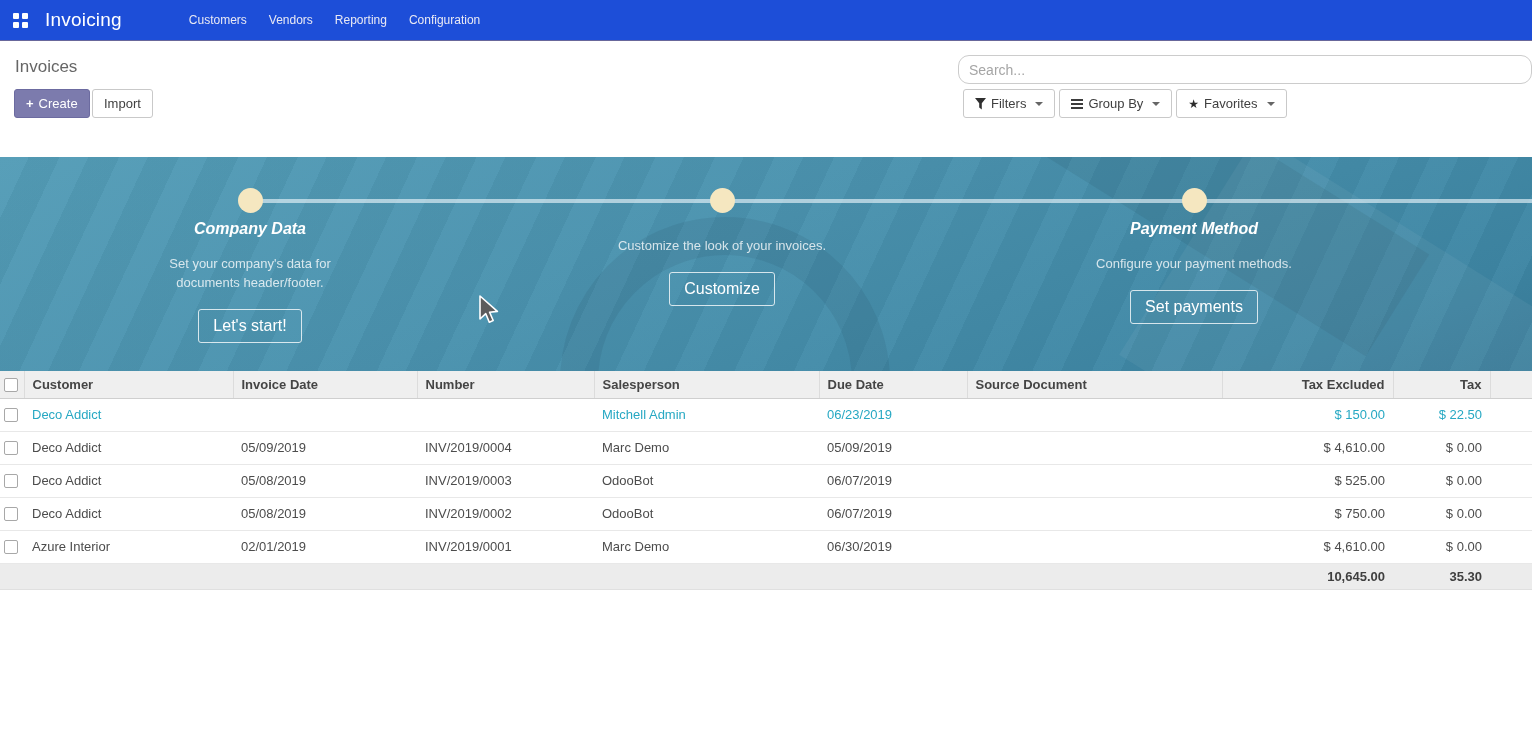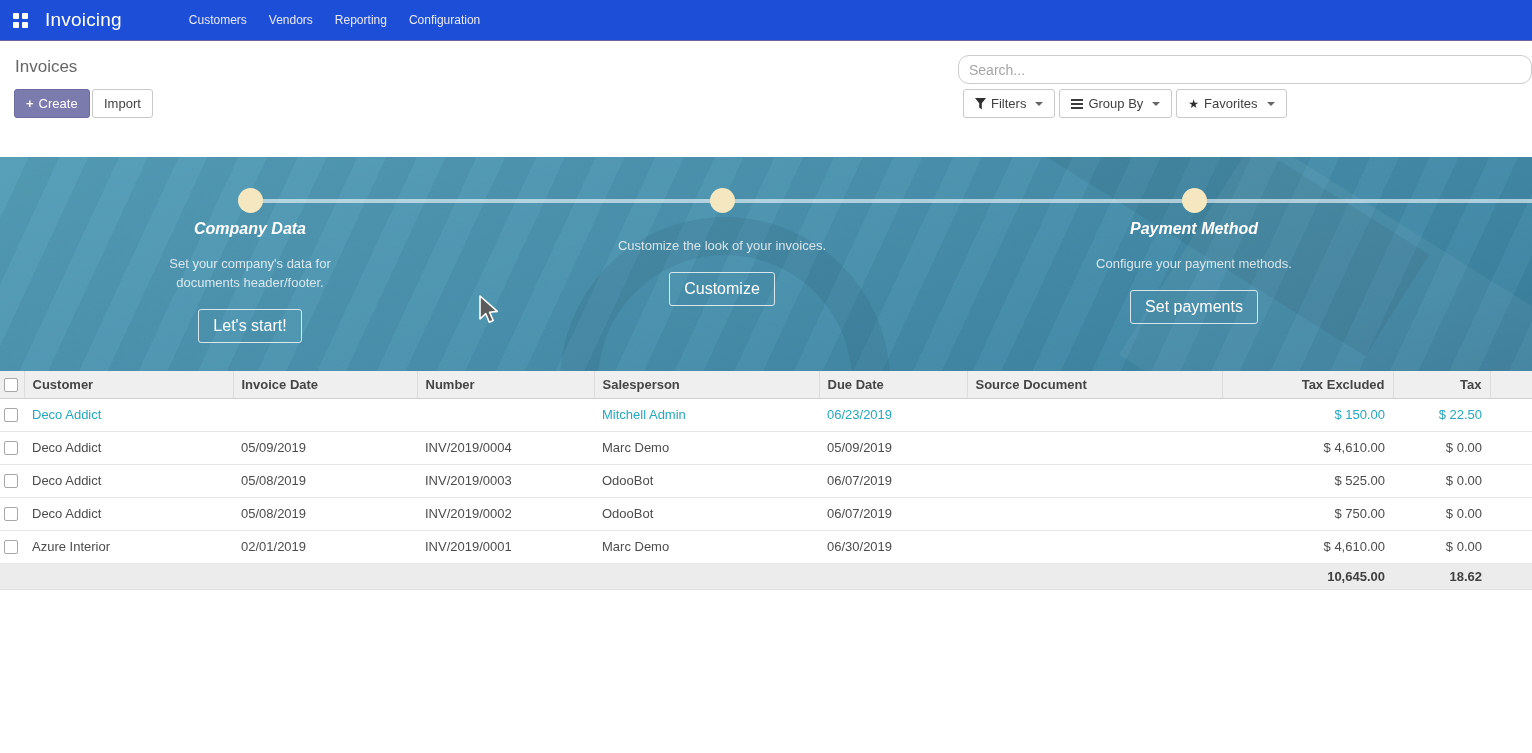--- a/index.html
+++ b/index.html
@@ -306,21 +306,21 @@
   <tfoot>
     <tr>
       <td class="sel"></td>
       <td></td>
         <td></td>
       <td></td>
         <td></td>
       <td></td>
         <td></td>
       <td class="num">10,645.00</td>
-      <td class="num">18.62</td>
+      <td class="num">35.30</td>
       <td></td>
     </tr>
   </tfoot>
 </table>
 
 <svg class="cursor" width="22" height="30" viewBox="0 0 22 30">
   <path d="M3 1 L3 24 L8.8 18.7 L12.3 27.2 L16.2 25.5 L12.6 17.2 L20.4 16.4 Z" fill="#5c5c5c" stroke="#ffffff" stroke-width="1.6" stroke-linejoin="round"></path>
 </svg>
 
 </body></html>

